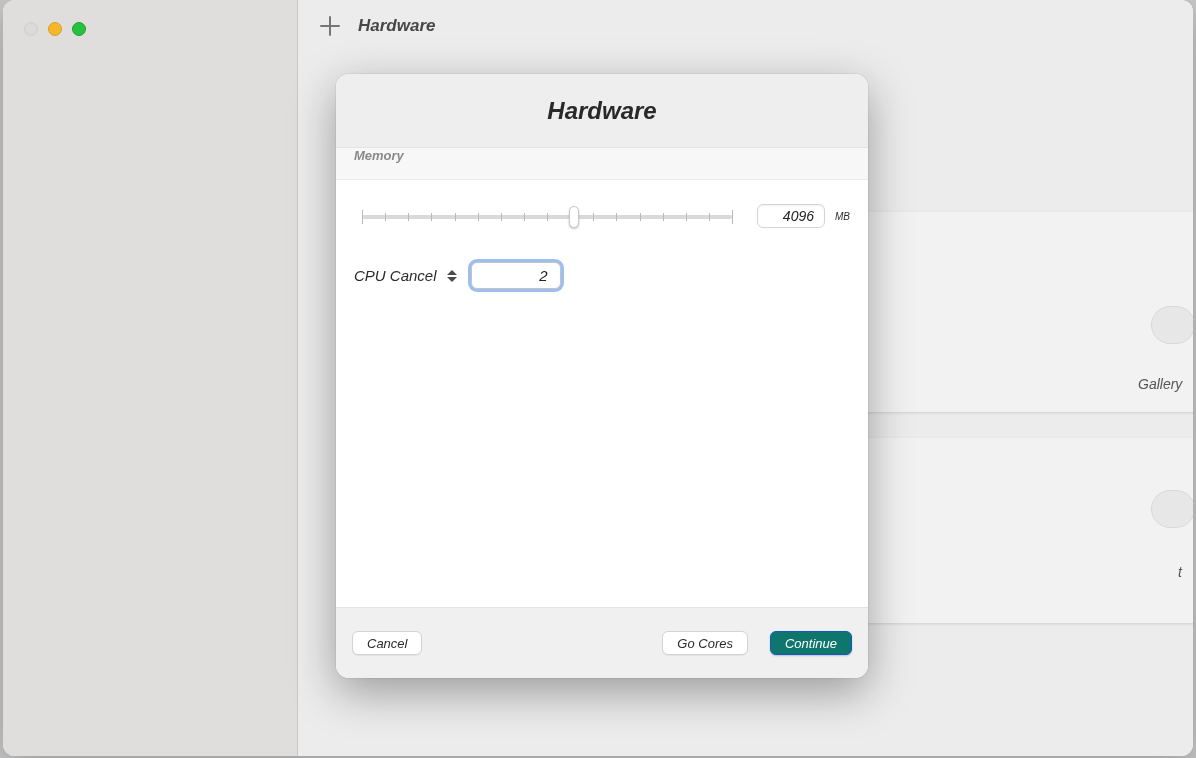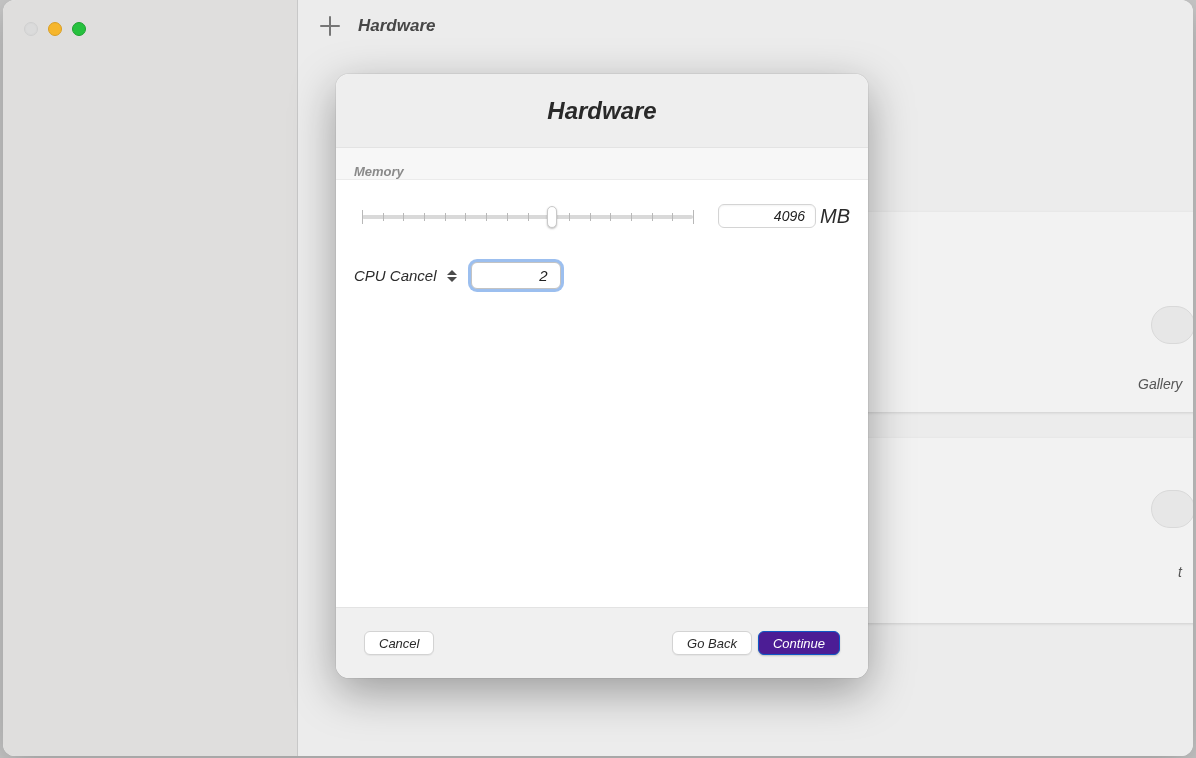--- a/index.html
+++ b/index.html
@@ -116,21 +116,21 @@
     justify-content: center;
   }
   .modal-header h1 { font-size: 24px; font-weight: 700; color: #292929; }
 
   .section-header {
     height: 32px;
     background: #f7f7f7;
     border-bottom: 1px solid #ebebeb;
     padding: 0 18px;
     display: flex;
-    align-items: flex-end;
+    align-items: flex-start;
     color: #8a8a8a;
     font-size: 13px;
     font-weight: 600;
   }
 
   .modal-body { flex: 1; background: #ffffff; }
 
   
   .mem-section { padding: 22px 18px 32px 18px; display:flex; align-items:center; }
   .slider-wrap { flex: 1; position: relative; height: 28px; }
@@ -143,27 +143,27 @@
   .tick.major { top: 2px; height: 14px; }
   .tick.minor { top: 5px; height: 8px; }
   .slider-thumb {
     position: absolute; top: 4px;
     width: 10px; height: 22px; margin-left: -5px;
     background: #ffffff; border-radius: 5px;
     border: 1px solid #c9c9c9;
     box-shadow: 0 1px 2px rgba(0,0,0,0.25);
   }
   .mem-input {
-    width: 98px; height: 24px; margin-left: 17px;
+    width: 68px; height: 24px; margin-left: 17px;
     border: 1px solid #d4d4d4; border-radius: 6px;
     background: #fff; box-shadow: inset 0 1px 2px rgba(0,0,0,0.05);
     text-align: right; padding: 0 10px;
     font-family: inherit; font-size: 14px; color: #222;
   }
-  .mb-label { margin-left: 4px; font-size: 20px; color: #2b2b2b; }
+  .mb-label { margin-left: 10px; font-size: 10px; color: #2b2b2b; }
 
   
   .cpu-section-label {
     font-size: 13px; color: #8e8e8e;
     padding: 10px 18px 14px 18px; font-weight: 500;
   }
   .cpu-row {
     display: flex; align-items: center; padding: 0 18px;
     gap: 10px;
   }
@@ -186,38 +186,38 @@
     text-align: right; padding: 0 12px;
     font-family: inherit; font-size: 15px; color: #222;
   }
 
   
   .modal-footer {
     height: 71px;
     background: #f0f0f0;
     display: flex;
     align-items: center;
-    padding: 0 28px;
-    gap: 6px;
+    padding: 0 16px;
+    gap: 22px;
     border-top: 1px solid #e3e3e3;
   }
   .spacer { flex: 1; }
   .btn {
     height: 24px; padding: 0 14px;
     font-family: inherit; font-size: 13px;
     border-radius: 6px; cursor: pointer;
     display: inline-flex; align-items: center; justify-content: center;
   }
   .btn-secondary {
     background: #ffffff; color: #2a2a2a;
     border: 1px solid #d3d3d3;
     box-shadow: 0 1px 1px rgba(0,0,0,0.05);
   }
   .btn-primary {
-    background: #4c1d95; color: #ffffff;
+    background: #0f766e; color: #ffffff;
     border: 1px solid #1058c5;
     box-shadow: 0 1px 2px rgba(0,0,0,0.2);
   }
 </style>
 </head>
 <body>
 
 <div class="mainwin">
 
   <div class="sidebar">
@@ -292,18 +292,18 @@
           <div class="chev up"></div>
           <div class="chev down"></div>
         </div>
         <input class="cpu-input" type="text" value="2" style="">
       </div>
     </div>
 
     <div class="modal-footer">
       <button class="btn btn-secondary">Cancel</button>
       <div class="spacer"></div>
-      <button class="btn btn-secondary">Go Back</button>
+      <button class="btn btn-secondary">Go Cores</button>
       <button class="btn btn-primary">Continue</button>
     </div>
   </div>
 
 </div>
 
 </body></html>

